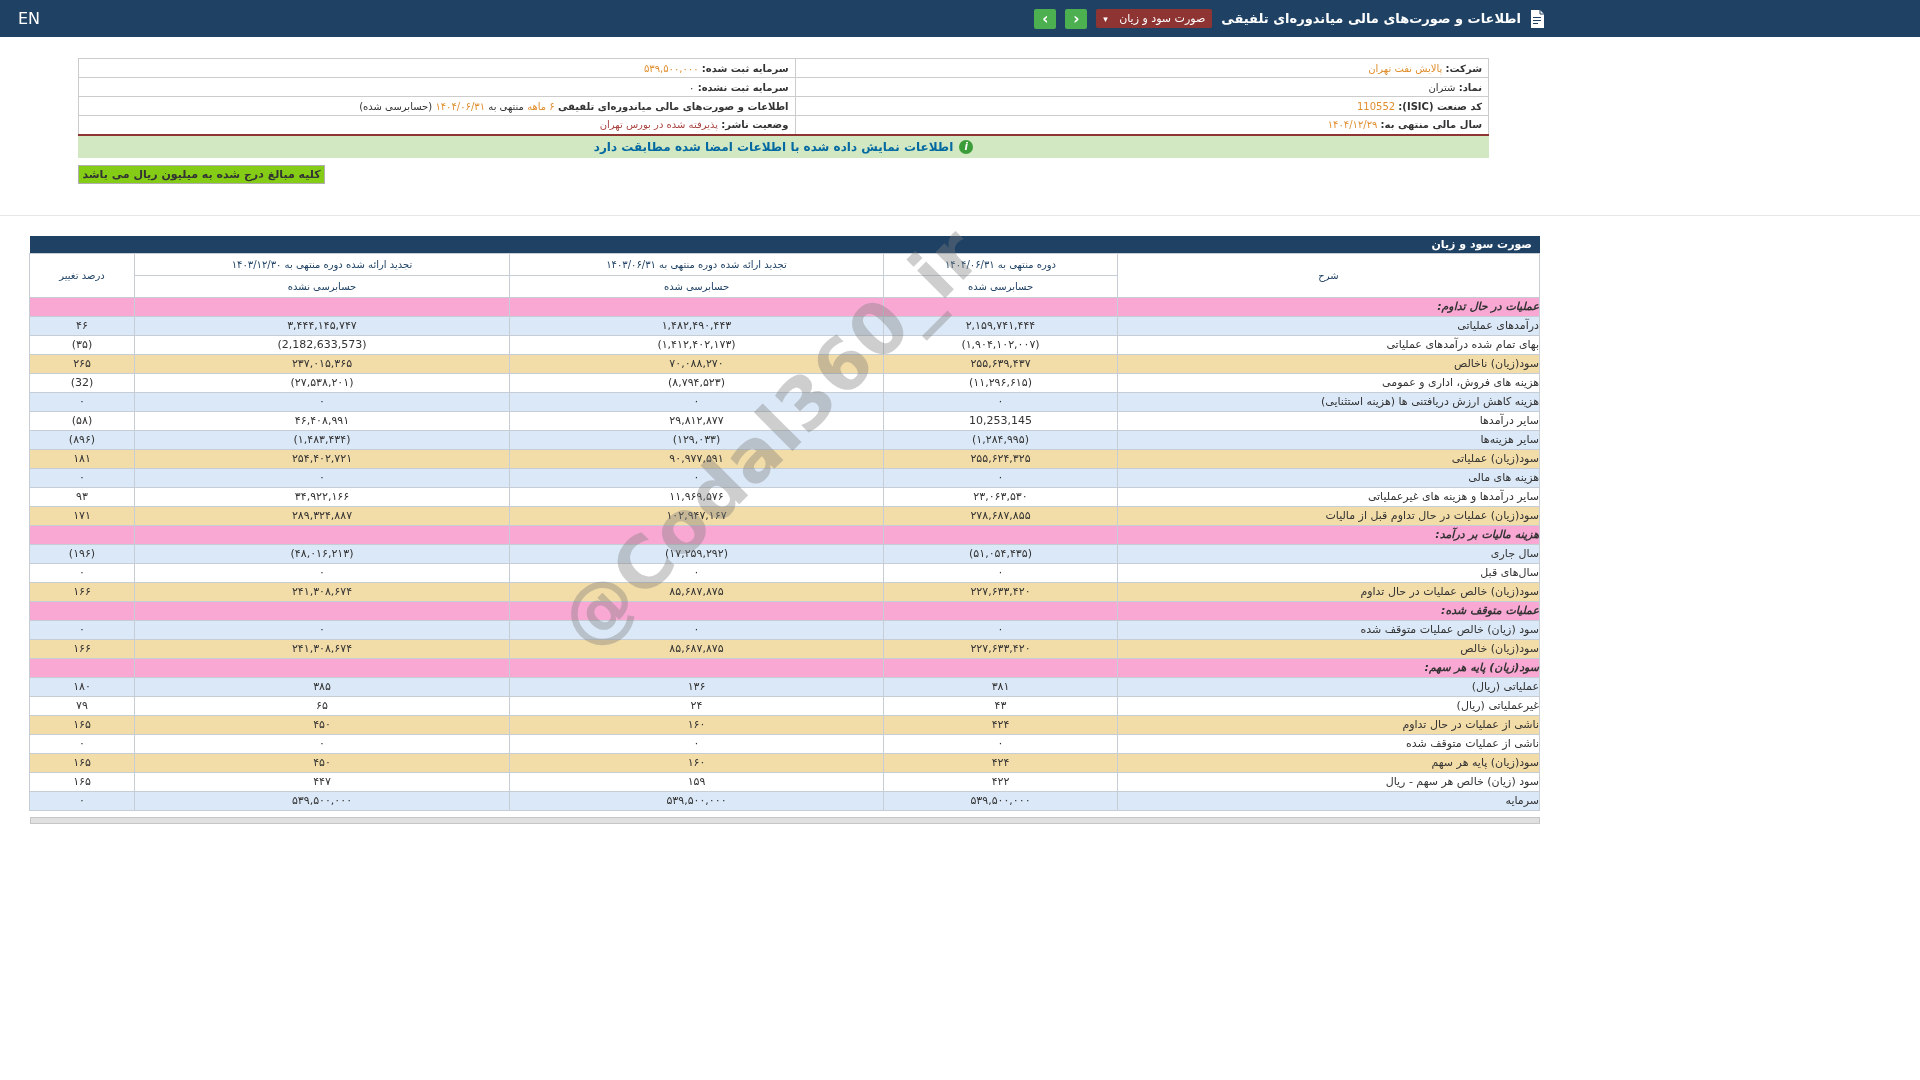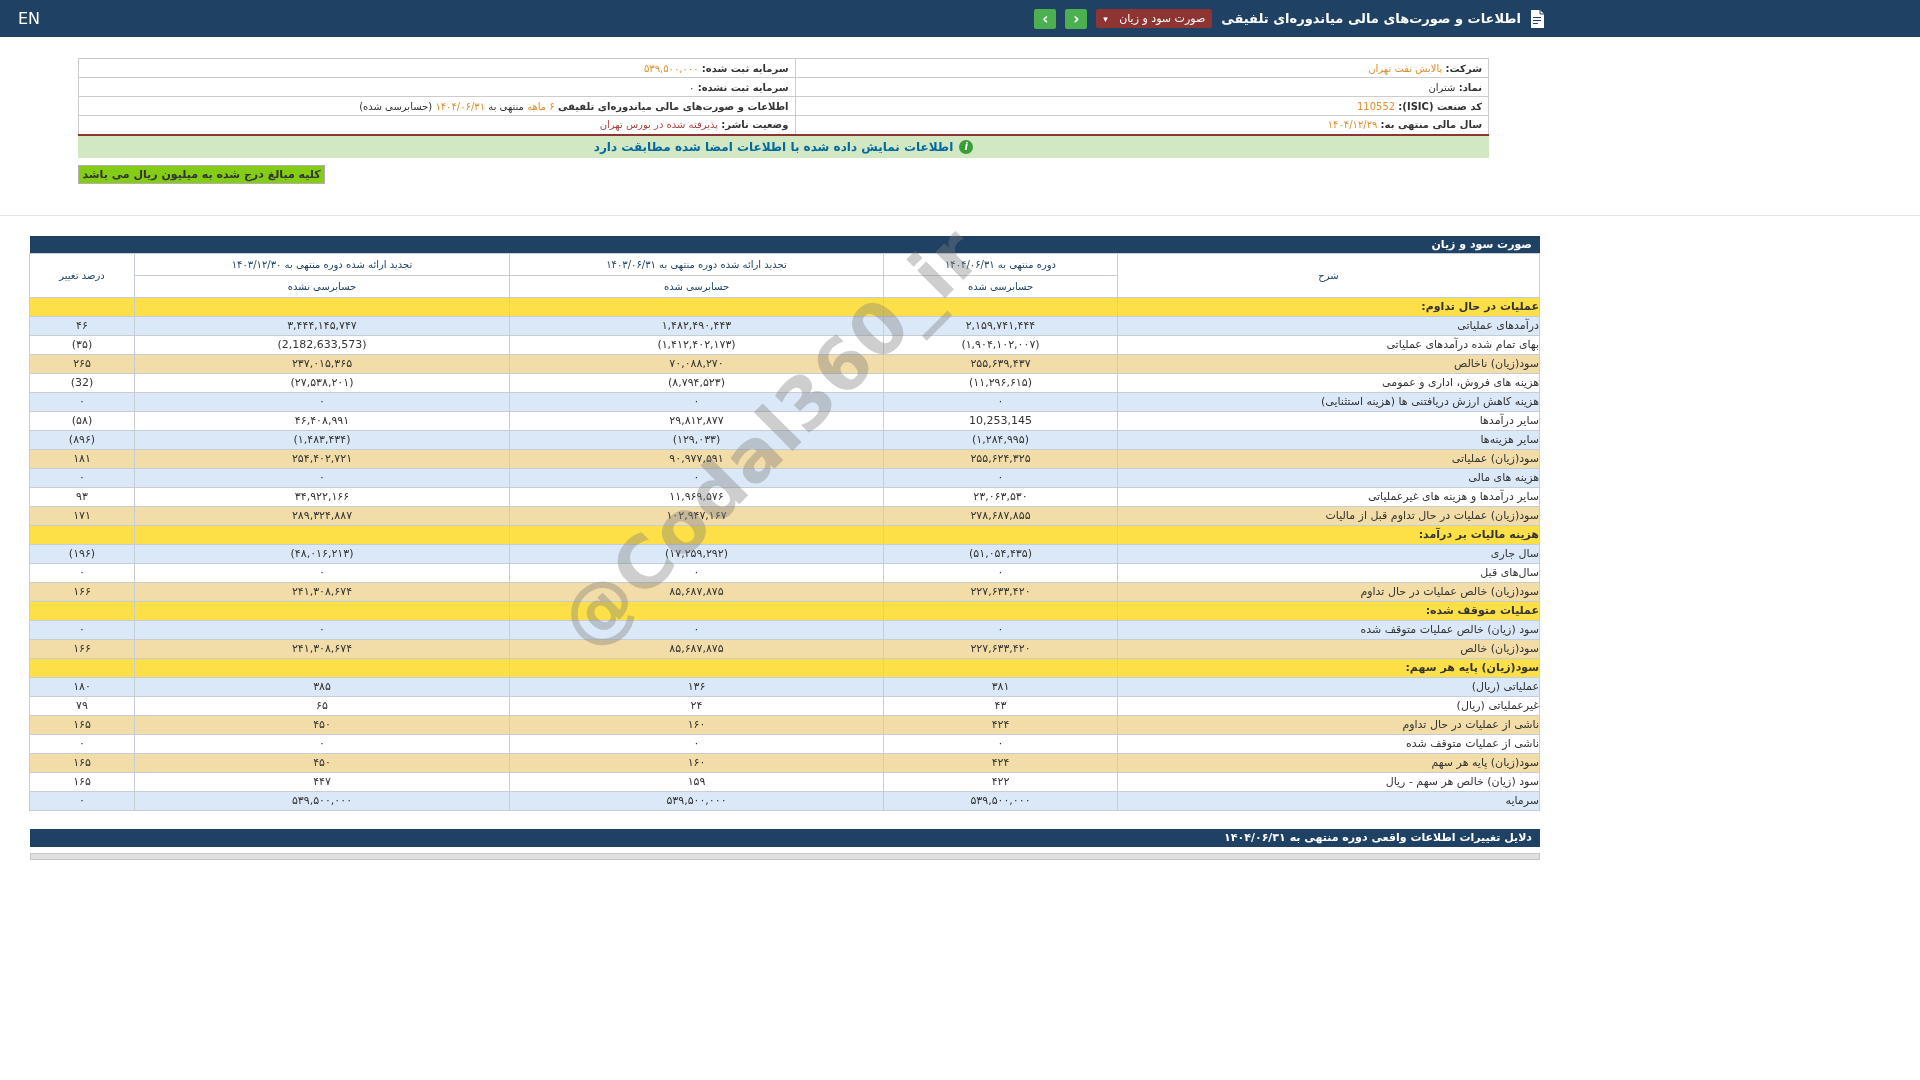--- a/index.html
+++ b/index.html
@@ -37,21 +37,21 @@
   .table-section { position:relative; width:1510px; margin-top:20px; }
   .table-title-bar { background:#1e4164; color:#fff; font-weight:bold; font-size:11px; height:17px; line-height:17px; padding:0 8px; text-align:right; }
   .main-table { border-collapse:collapse; width:1510px; table-layout:fixed; }
   .main-table th { background:#fff; color:#1e4164; font-weight:normal; font-size:10px; border:1px solid #c6cdd4; height:22px; text-align:center; padding:0 12px; }
   .main-table td { font-size:11px; border:1px solid #c6cdd4; height:19px; padding:0; color:#333; }
   .cell-label { text-align:right; padding:0 8px 0 4px; }
   .cell-num { text-align:center; direction:ltr; }
   .row-blue { background:#dbe8f7; }
   .row-white { background:#fff; }
   .row-yellow { background:#f2dca7; }
-  .row-section { background:#fde047; }
+  .row-section { background:#f9a8d4;font-style:italic; }
   .row-section .cell-label { font-weight:bold; }
   .neg { color:#dd3333; }
 
   .watermark { position:absolute; left:455px; top:160px; width:570px; text-align:center; transform:rotate(-45deg); font-size:72px; font-weight:bold; color:rgba(125,125,125,0.38); direction:ltr; letter-spacing:1px; pointer-events:none; z-index:3; }
 
   .bottom-bar { width:1510px; margin-top:18px; background:#1e4164; color:#fff; font-weight:bold; font-size:11px; height:18px; line-height:18px; padding:0 8px; text-align:right; }
   .bottom-strip { width:1510px; height:7px; background:#e0e0e0; border:1px solid #c6c6c6; margin-top:6px; }
 </style>
 </head>
 <body>
@@ -345,15 +345,14 @@
             <td class="cell-num">۵۳۹,۵۰۰,۰۰۰</td>
             <td class="cell-num">۵۳۹,۵۰۰,۰۰۰</td>
             <td class="cell-num">۵۳۹,۵۰۰,۰۰۰</td>
             <td class="cell-num">۰</td>
           </tr>
         </tbody>
     </table>
     <div class="watermark">@Codal360_ir</div>
   </div>
 
-  <div class="bottom-bar">دلایل تغییرات اطلاعات واقعی دوره منتهی به ۱۴۰۴/۰۶/۳۱</div>
   <div class="bottom-strip"></div>
 </div>
 
 </body></html>

